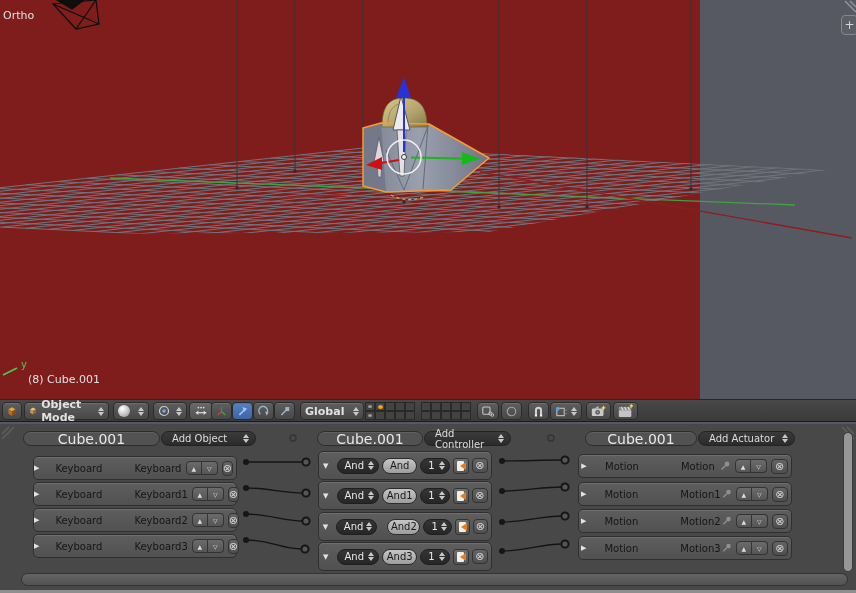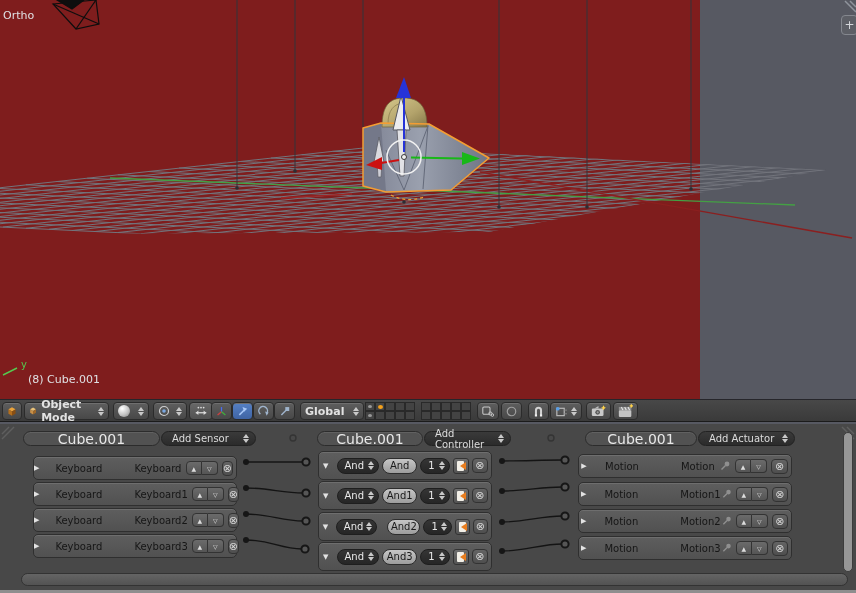--- a/index.html
+++ b/index.html
@@ -395,21 +395,21 @@
           <line x1="2" y1="10" x2="9" y2="3"></line>
       </g>
       <g stroke="#5f5f5f" stroke-width="1.4">
         <line x1="842" y1="3" x2="854" y2="15"></line>
           <line x1="847" y1="3" x2="854" y2="10"></line>
       </g>
     </svg>
 
     <div class="field" style="left:23px; top:7px; width:137px;">Cube.001</div>
     <div class="adddrop" style="left:161px; top:7px; width:95px;">
-      <span>Add Sensor</span>
+      <span>Add Object</span>
       <span class="dd">
           <span class="tri-up"></span>
           <span class="tri-dn"></span>
         </span>
     </div>
     <div class="field" style="left:317px; top:7px; width:106px;">Cube.001</div>
     <div class="adddrop" style="left:424px; top:7px; width:87px;">
       <span>Add Controller</span>
       <span class="dd">
           <span class="tri-up"></span>

